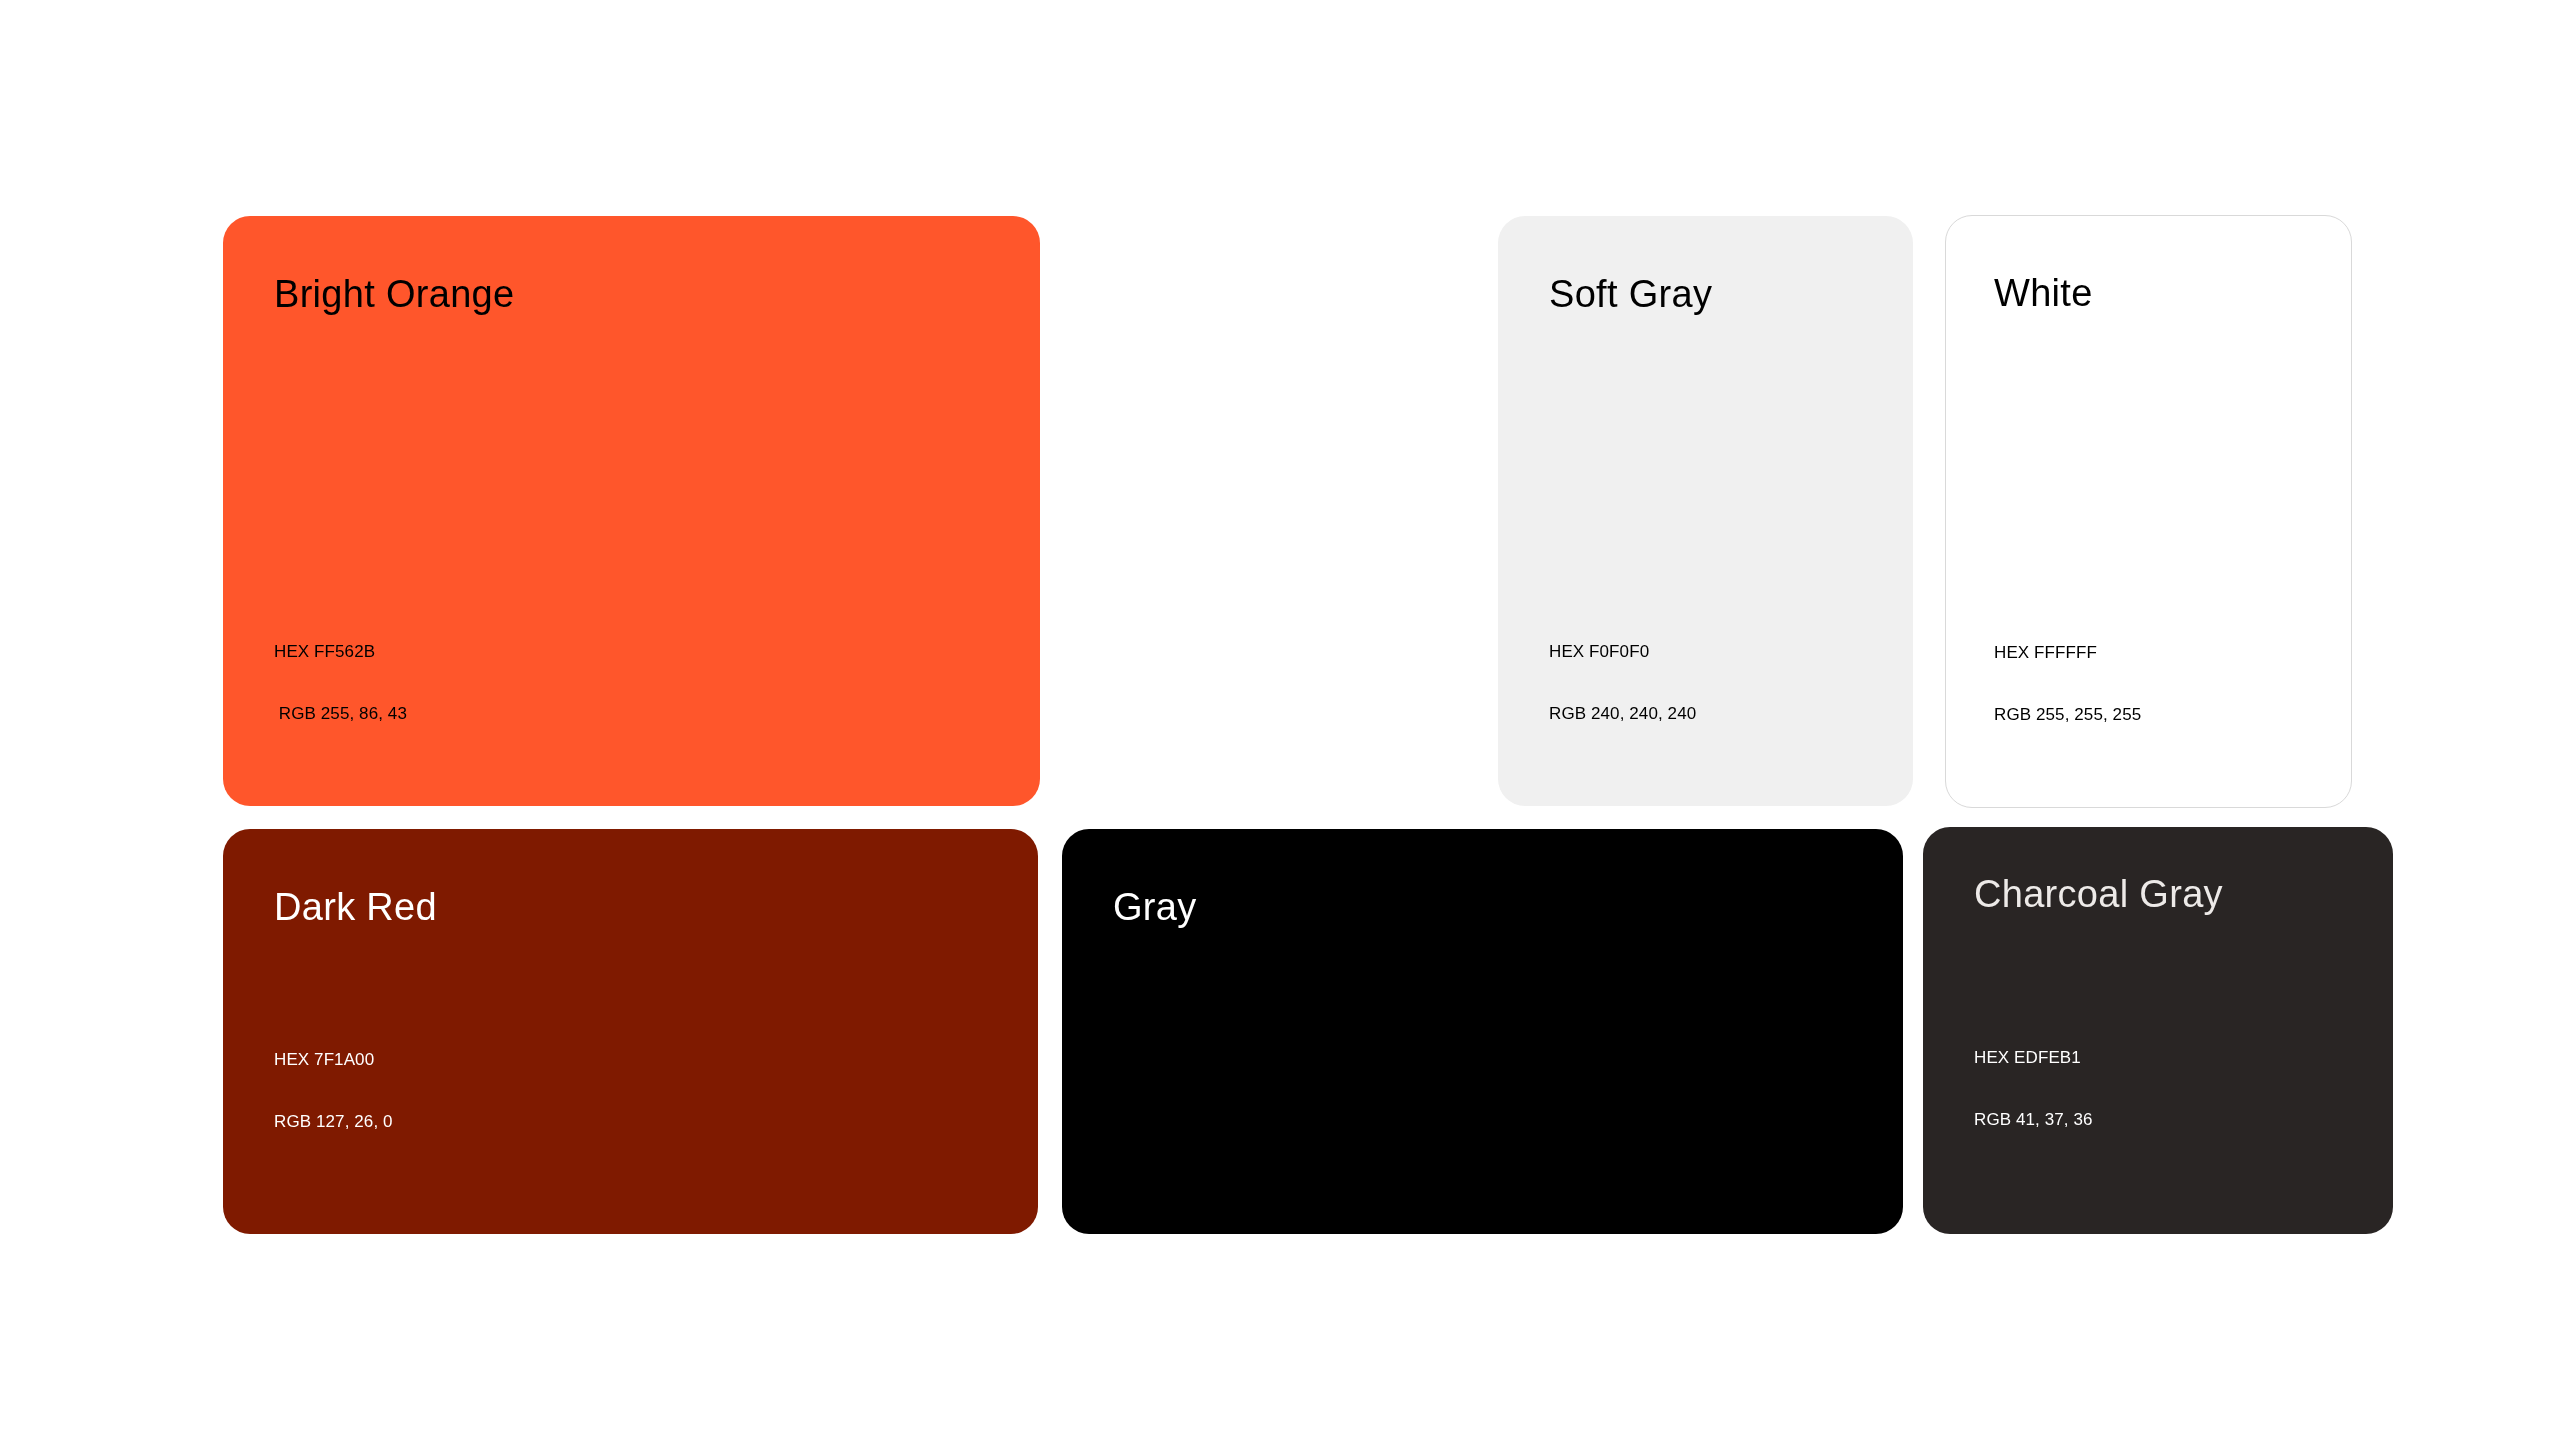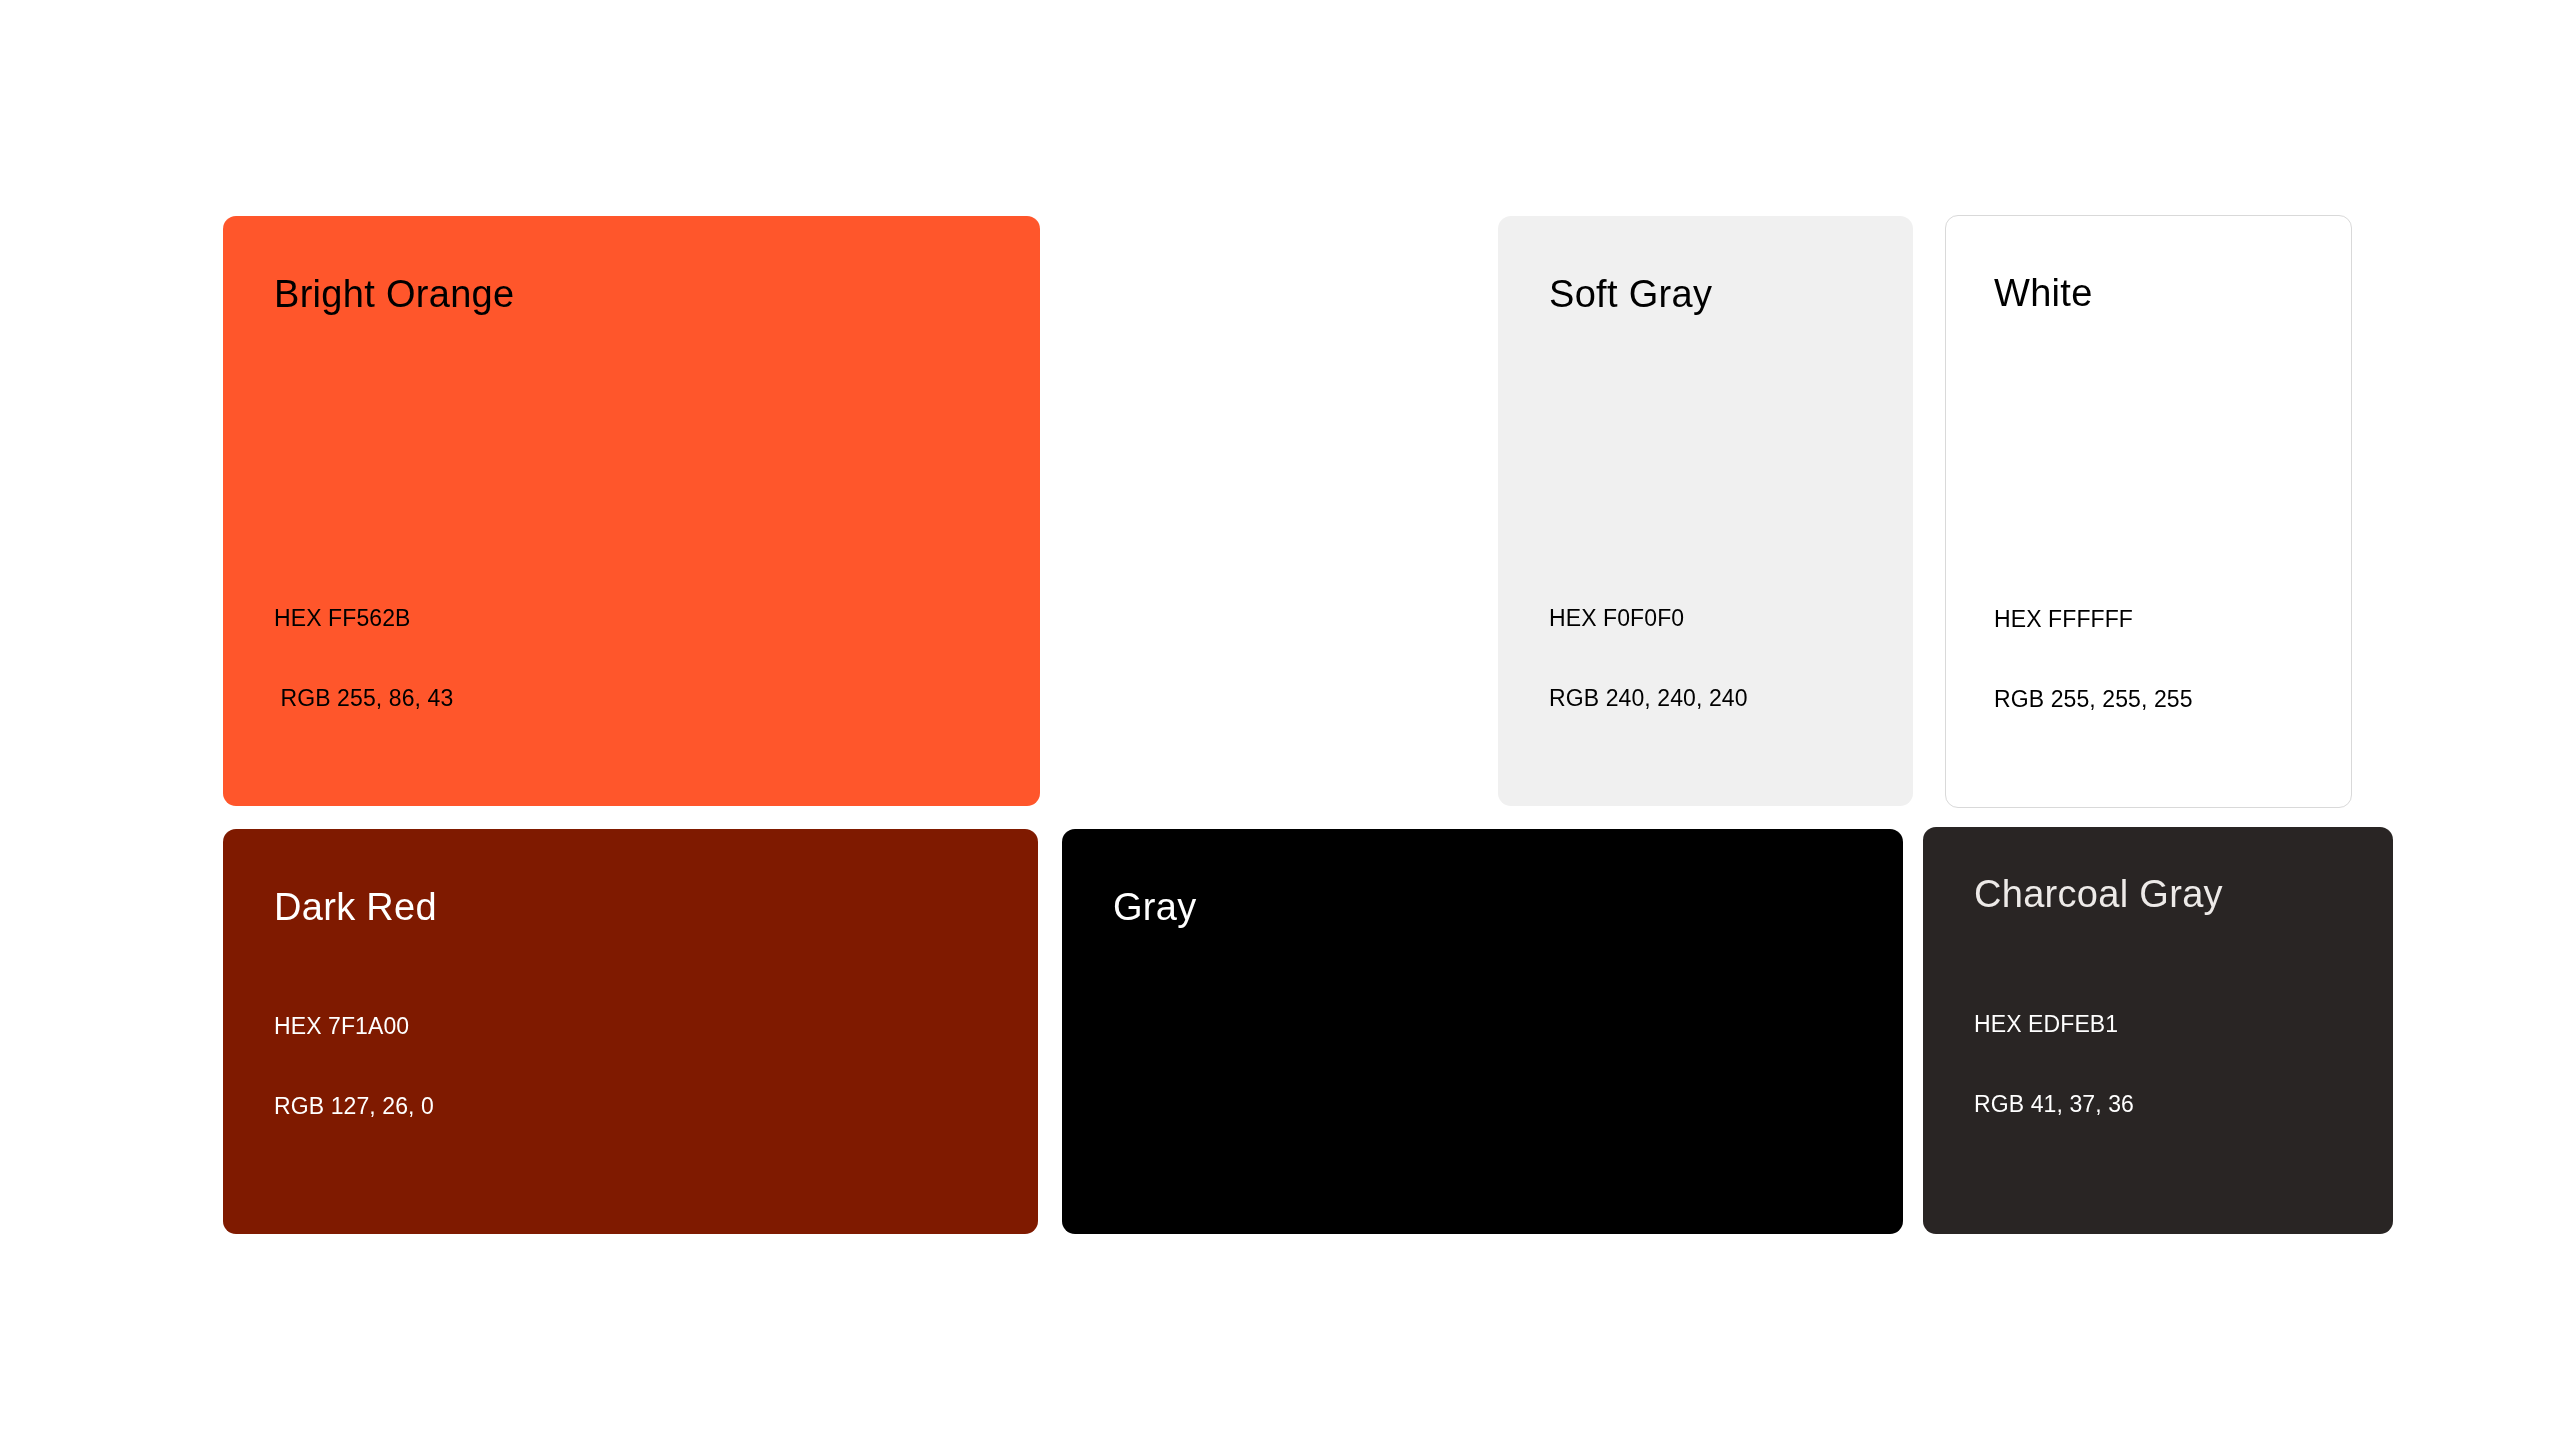--- a/index.html
+++ b/index.html
@@ -20,41 +20,41 @@
     left: 0;
     top: 0;
     width: 2576px;
     height: 1450px;
     background: #FFFFFF;
   }
 
   .swatch-card {
     position: absolute;
     box-sizing: border-box;
-    border-radius: 13px;
+    border-radius: 27px;
     overflow: hidden;
   }
 
   .swatch-title {
     position: absolute;
     left: 51px;
     top: 59px;
     font-family: "Liberation Sans", sans-serif;
     font-size: 38px;
     font-weight: 400;
     letter-spacing: 0.3px;
     line-height: 1;
     white-space: nowrap;
   }
 
   .swatch-values {
     position: absolute;
     left: 51px;
     font-family: "Liberation Sans", sans-serif;
-    font-size: 23px;
+    font-size: 17px;
     font-weight: 400;
     line-height: 1;
     letter-spacing: 0.1px;
     white-space: pre;
   }
 
   .swatch-values .value-line + .value-line {
     margin-top: 11.4px;
   }
 

